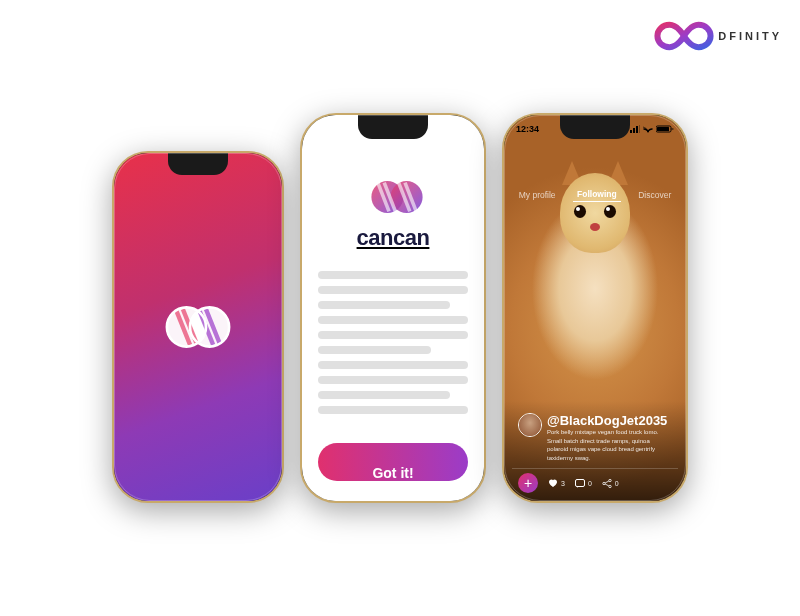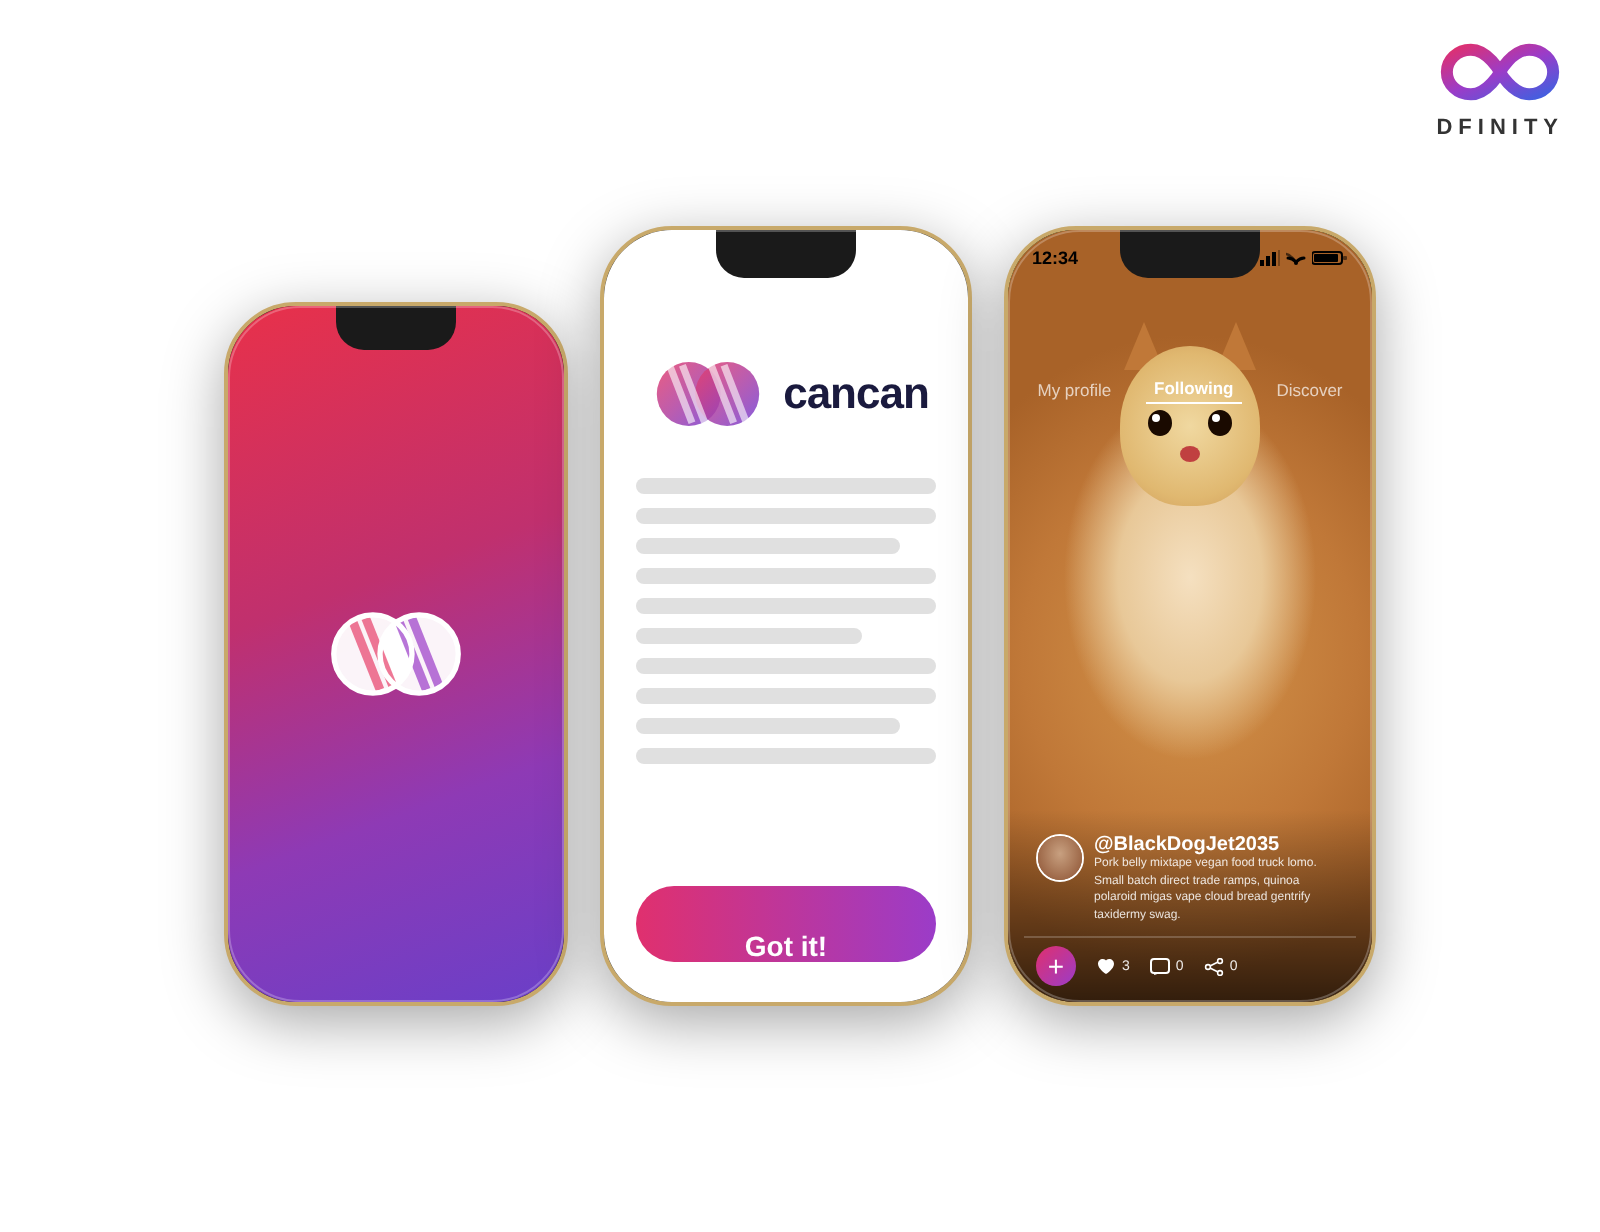--- a/index.html
+++ b/index.html
@@ -13,21 +13,21 @@
       justify-content: center;
       position: relative;
       overflow: hidden;
     }
 
     .dfinity-logo {
       position: absolute;
       top: 18px;
       right: 18px;
       display: flex;
-      flex-direction: column;
+      flex-direction: row;
       align-items: center;
       gap: 4px;
     }
     .dfinity-infinity {
       width: 60px;
       height: 36px;
     }
     .dfinity-text {
       font-size: 11px;
       font-weight: 700;
@@ -108,24 +108,25 @@
       height: 22px;
       background: #1a1a1a;
       border-radius: 0 0 14px 14px;
       z-index: 10;
     }
     .phone-2 .notch, .phone-3 .notch { width: 70px; height: 24px; }
 
     
     .cancan-logo-wrap {
       display: flex;
-      flex-direction: row;
-      align-items: center;
+      flex-direction: column;
+      align-items: flex-end;
       gap: 6px;
       margin-top: 10px;
+      text-decoration: underline;
     }
     .cancan-icon {
       width: 64px;
       height: 44px;
     }
     .cancan-text {
       font-size: 22px;
       font-weight: 700;
       color: #1a1a3e;
       letter-spacing: -0.5px;
@@ -333,21 +334,21 @@
     }
     .user-avatar-inner {
       width: 100%;
       height: 100%;
       background: radial-gradient(ellipse at 50% 40%, #c8a080 0%, #8b5030 100%);
     }
     .user-text {
       flex: 1;
     }
     .username {
-      font-size: 10px;
+      font-size: 13px;
       font-weight: 700;
       color: #ffffff;
     }
     .user-desc {
       font-size: 6px;
       color: rgba(255,255,255,0.85);
       line-height: 1.4;
     }
 
     

